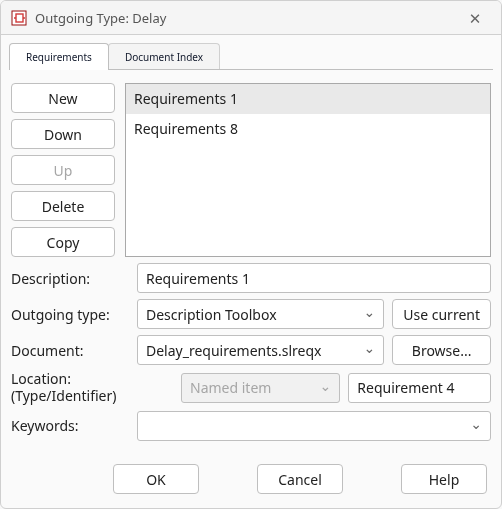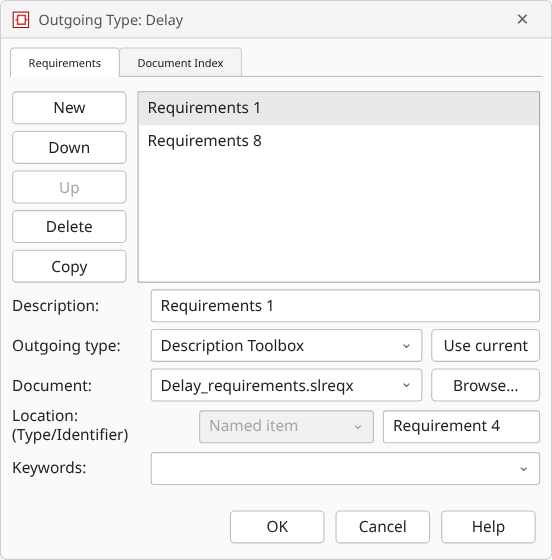--- a/index.html
+++ b/index.html
@@ -137,21 +137,21 @@
   .combo.disabled::after { color:var(--text-disabled); }
   .small-btn { min-width:84px; }
   .two-span { grid-column: 2 / span 2; display:flex; gap:8px; }
   .two-span > * { flex:1; }
   .two-span .field, .two-span .combo { flex:1; }
 
   .footer {
     display:flex; justify-content:flex-end; gap:10px;
     padding:10px 14px 14px 14px;
   }
-  .footer .btn { min-width:86px; }
+  .footer .btn { min-width:86px;margin-left:48px; }
 </style>
 </head>
 <body>
 
 <div class="window">
 
   <div class="titlebar">
     <span class="icon">
       <svg viewBox="0 0 16 16">
         <rect x="1" y="1" width="14" height="14" fill="#ffffff" stroke="#9a0f0f" stroke-width="1"></rect>

